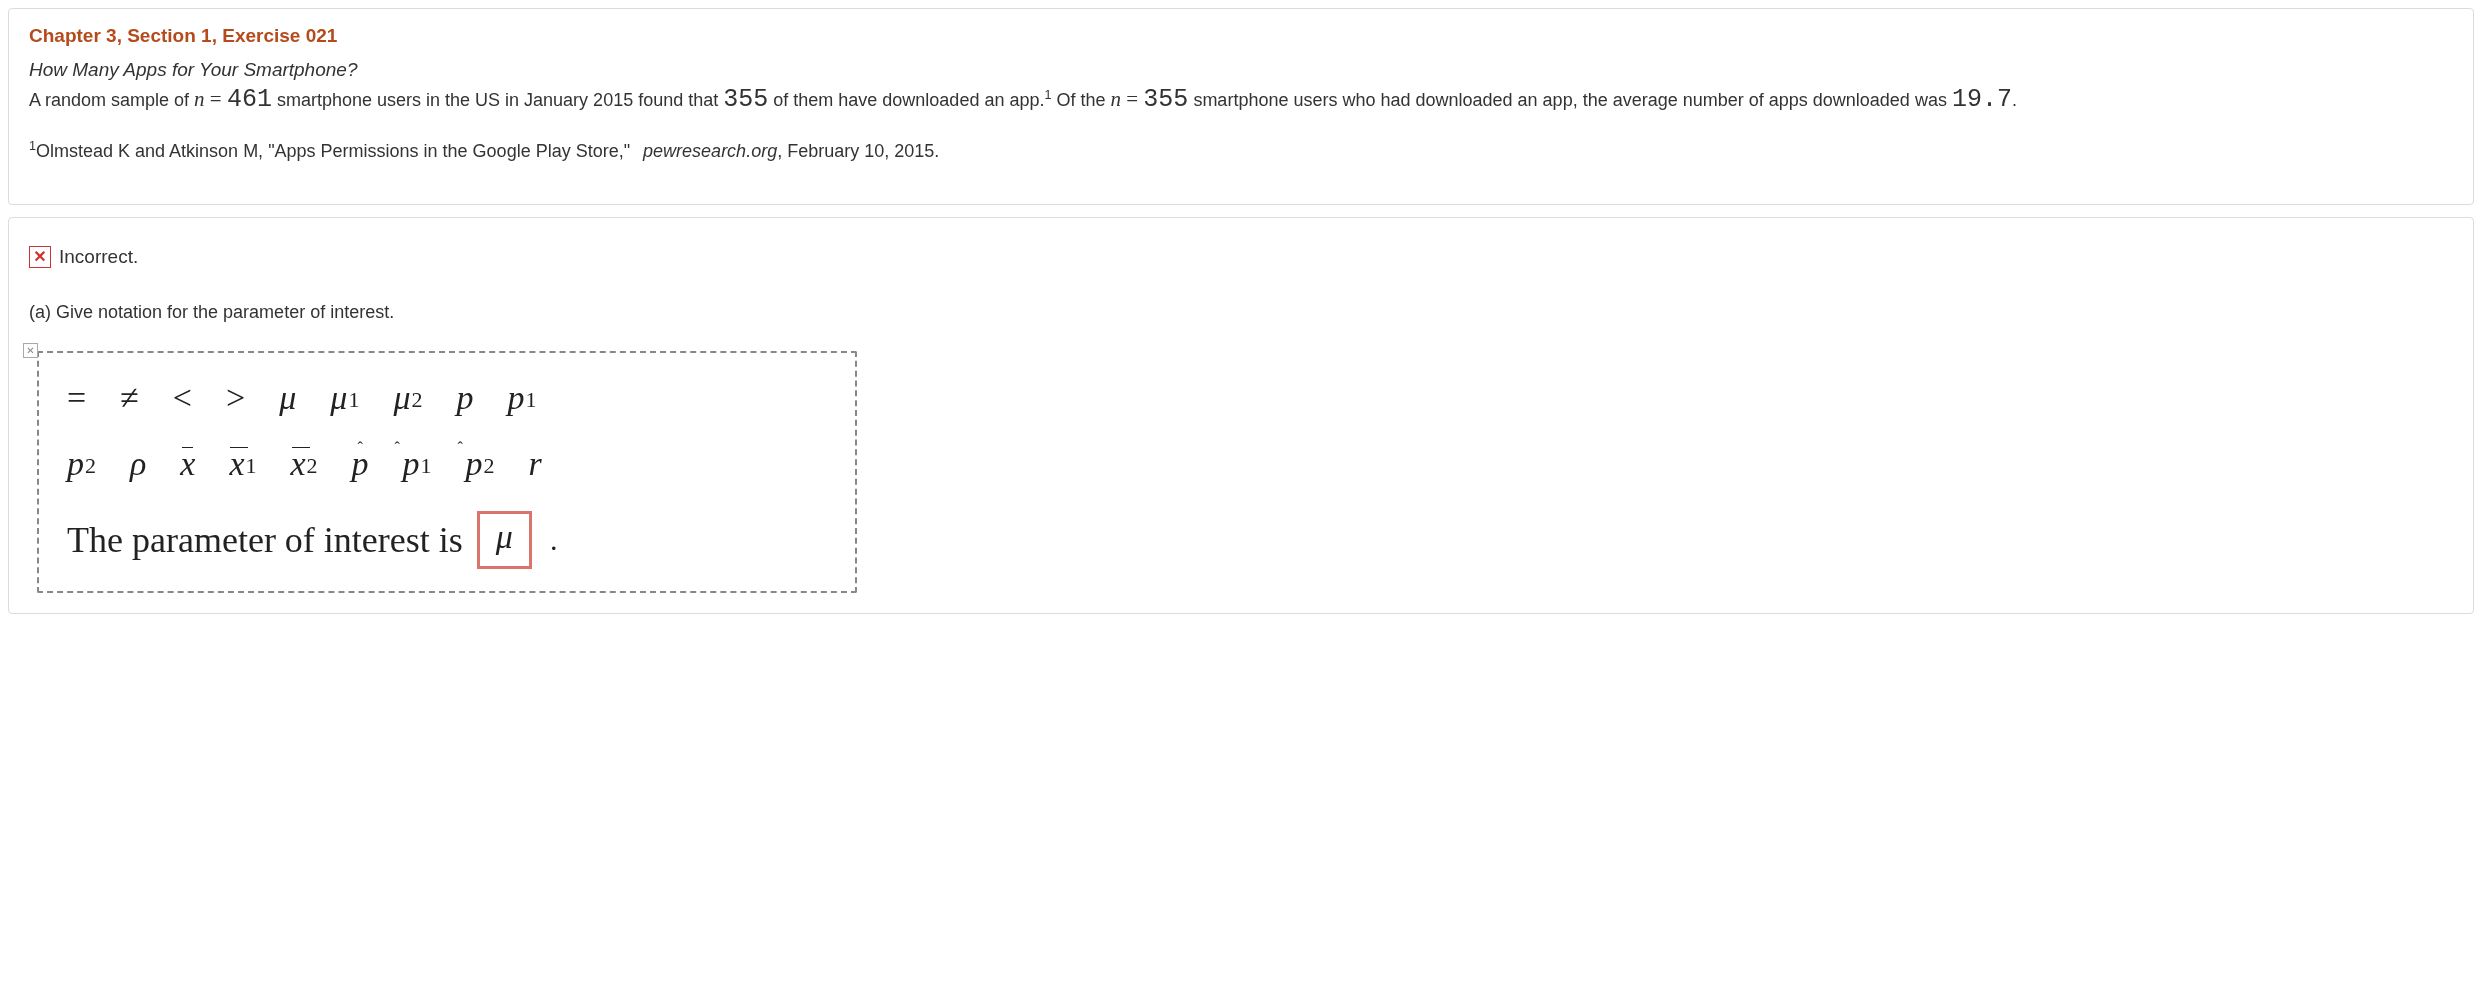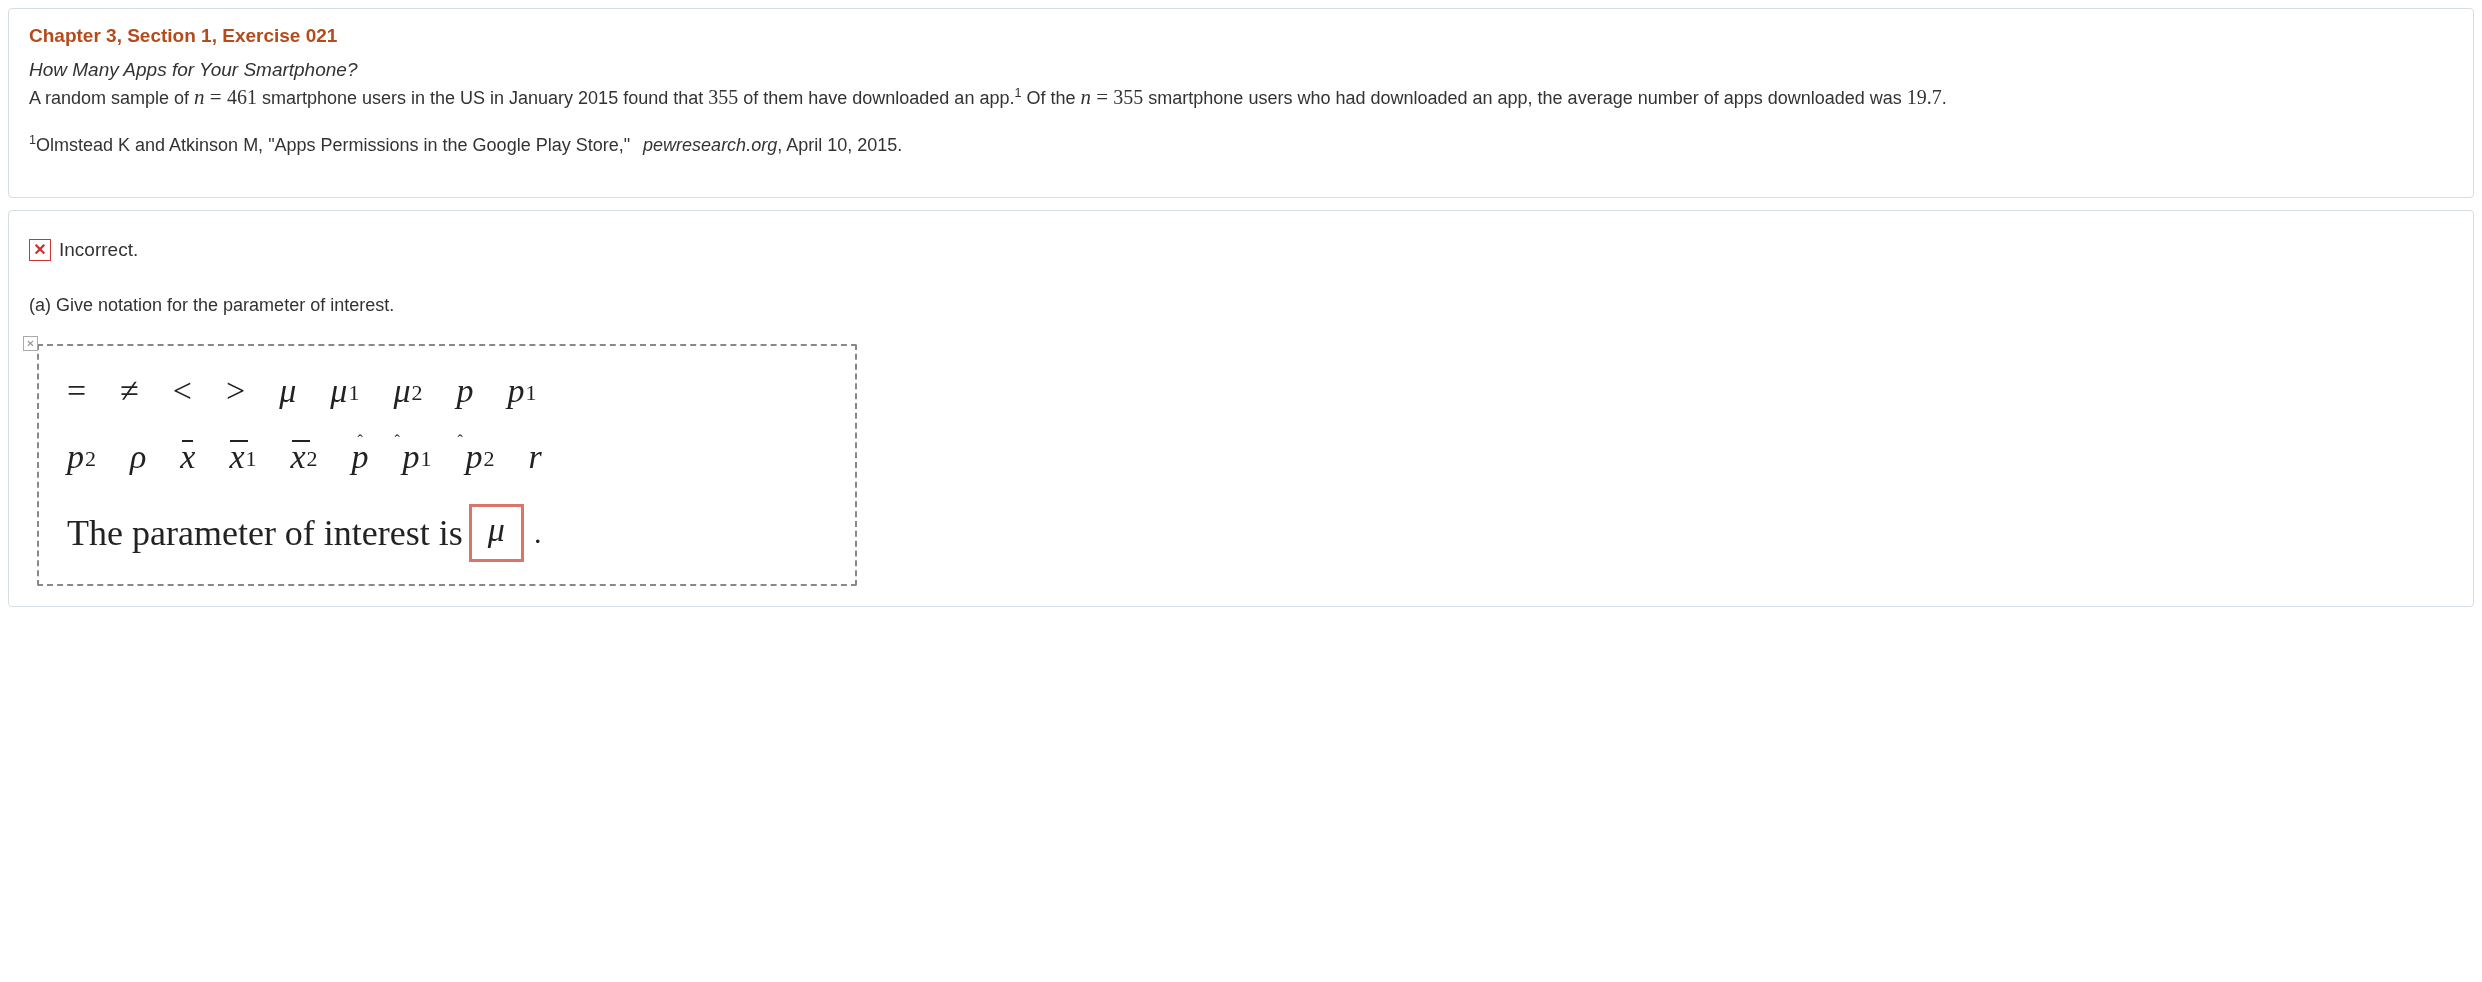--- a/index.html
+++ b/index.html
@@ -33,22 +33,22 @@
     font-size: 18px;
     line-height: 1.55;
     margin-bottom: 18px;
   }
   .body-text .mathvar {
     font-family: Georgia, 'Times New Roman', serif;
     font-style: italic;
     font-size: 21px;
   }
   .body-text .mathnum {
-    font-family: Liberation Serif, serif;
-    font-size: 20px;
+    font-family: Liberation Mono, monospace;
+    font-size: 25px;
   }
   .body-text .matheq {
     font-family: Georgia, 'Times New Roman', serif;
     font-size: 21px;
   }
   sup { font-size: 0.7em; line-height: 0; }
   .ital { font-style: italic; margin-left: 8px; }
   .feedback-row {
     display: flex;
     align-items: center;
@@ -138,21 +138,21 @@
     font-size: 16px;
     font-style: normal;
   }
   .sym.has-sub .hat, .sym.has-sub .bar { right: auto; width: 18px; left: 1px; }
   .stmt {
     font-family: Georgia, 'Times New Roman', serif;
     font-size: 36px;
     color: #222;
     display: flex;
     align-items: center;
-    gap: 6px;
+    gap: 14px;
     margin-top: 24px;
   }
   .answer-box {
     border: 3px solid #d9756a;
     padding: 4px 16px 10px 16px;
     font-family: Georgia, 'Times New Roman', serif;
     font-size: 34px;
     font-style: italic;
     display: inline-flex;
     align-items: center;
@@ -167,21 +167,21 @@
 
 <div class="panel">
   <div class="exercise-title">Chapter 3, Section 1, Exercise 021</div>
   <div class="exercise-subtitle">How Many Apps for Your Smartphone?</div>
 
   <div class="body-text">
     <span>A random sample of </span><span class="mathvar">n</span><span class="matheq"> = </span><span class="mathnum">461</span><span> smartphone users in the US in January 2015 found that </span><span class="mathnum">355</span><span> of them have downloaded an app.</span><sup>1</sup><span> Of the </span><span class="mathvar">n</span><span class="matheq"> = </span><span class="mathnum">355</span><span> smartphone users who had downloaded an app, the average number of apps downloaded was </span><span class="mathnum">19.7</span><span>.</span>
   </div>
 
   <div class="body-text">
-    <sup>1</sup><span>Olmstead K and Atkinson M, "Apps Permissions in the Google Play Store," </span><span class="ital">pewresearch.org</span><span>, April 10, 2015.</span>
+    <sup>1</sup><span>Olmstead K and Atkinson M, "Apps Permissions in the Google Play Store," </span><span class="ital">pewresearch.org</span><span>, February 10, 2015.</span>
   </div>
 </div>
 
 <div class="panel">
 
   <div class="feedback-row">
     <span class="x-icon">✕</span>
     <span class="feedback-text">Incorrect.</span>
   </div>
 

